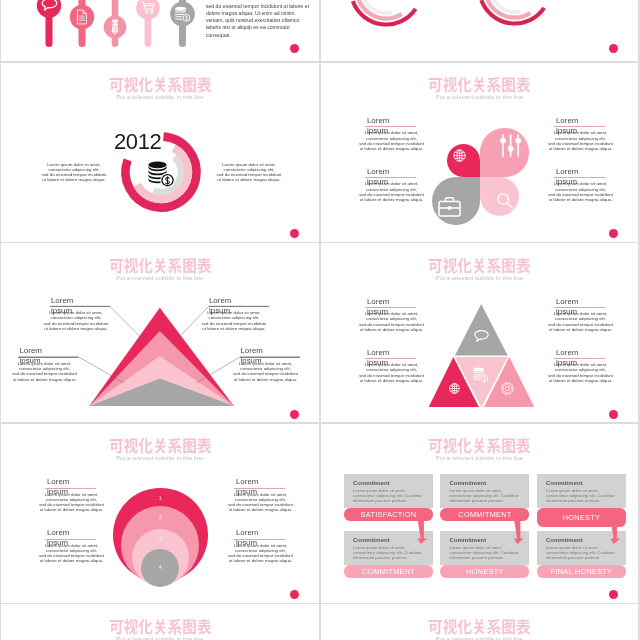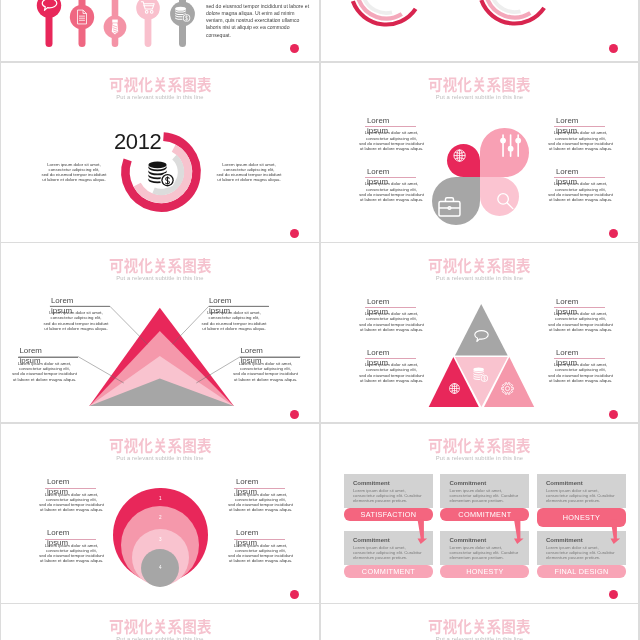--- a/index.html
+++ b/index.html
@@ -431,21 +431,21 @@
         <div>elementum posuere pretium.</div>
       </div>
       <div class="boxlab" style="left:119.70px;top:141.00px;width:89.00px;height:13.50px;background:#f8a4b6;">HONESTY</div>
       <div class="box" style="left:216.20px;top:107.00px;width:89.00px;height:34.00px;"></div>
       <div class="bh" style="left:225.20px;top:113.60px;">Commitment</div>
       <div class="bb" style="left:225.20px;top:121.60px;width:76.00px;text-align:left;">
         <div>Lorem ipsum dolor sit amet,</div>
         <div>consectetur adipiscing elit. Curabitur</div>
         <div>elementum posuere pretium.</div>
       </div>
-      <div class="boxlab" style="left:216.20px;top:141.00px;width:89.00px;height:13.50px;background:#f8a4b6;">FINAL DESIGN</div>
+      <div class="boxlab" style="left:216.20px;top:141.00px;width:89.00px;height:13.50px;background:#f8a4b6;">FINAL HONESTY</div>
       <svg style="position:absolute;left:0;top:0;" width="317" height="180" viewBox="320.80 423.50 317 180">
         <path d="M417.30 519.00 h6.40 V538.00 h3.20 L420.50 543.50 l-3.20 -5.50 h3.20 Z" fill="#f4657f"></path>
         <path d="M513.80 519.00 h6.40 V538.00 h3.20 L517.00 543.50 l-3.20 -5.50 h3.20 Z" fill="#f4657f"></path>
         <path d="M610.30 519.00 h6.40 V538.00 h3.20 L613.50 543.50 l-3.20 -5.50 h3.20 Z" fill="#f4657f"></path>
       </svg>
       <div class="dot" style="left:288.70px;top:166.00px;width:9.00px;height:9.00px;"></div>
     </div>
 <div class="slide" style="left:1.20px;top:604.00px;width:317.40px;height:179.00px;">
       <svg class="title-svg" style="left:107.45px;top:14.50px;" width="102.50" height="16.60" viewBox="0 -84 700 100" preserveAspectRatio="none">
         <path d="M4.8 -78.3V-66.1H71.2V-6.4C71.2 -4.3 70.4 -3.6 68.1 -3.6C65.7 -3.6 56.9 -3.5 49.7 -3.9C51.6 -0.6 54.1 5.3 54.8 8.8C65.1 8.8 72.4 8.6 77.3 6.6C82.1 4.6 83.8 1 83.8 -6.2V-66.1H95.4V-78.3ZM25.7 -43.5H44.9V-27.4H25.7ZM14.1 -54.9V-8.4H25.7V-16H56.7V-54.9ZM143.3 -80.5V-27.2H154.8V-70.1H180.8V-27.2H192.9V-80.5ZM162 -64.3V-48.4C162 -33 159.3 -13 133.8 0.3C136.1 2 140.1 6.6 141.5 9C153.8 2.5 161.5 -6.2 166.3 -15.5V-3.2C166.3 5.3 169.6 7.7 177.8 7.7H184.7C194.8 7.7 196.5 2.9 197.5 -12.7C194.7 -13.3 190.9 -14.9 188.2 -17.1C187.9 -4 187.3 -1.1 184.8 -1.1H180.1C178.1 -1.1 177.4 -1.9 177.4 -4.6V-27.5H170.9C172.9 -34.7 173.5 -41.8 173.5 -48.1V-64.3ZM113 -79.6C115.8 -76.3 118.8 -71.8 120.6 -68.2H105.4V-57.4H126.4C120.9 -46 112 -35.3 102.8 -29.3C104.2 -26.9 106.7 -20.3 107.5 -16.8C110.4 -19 113.3 -21.5 116.2 -24.4V8.9H127.6V-30.2C130.2 -26.4 132.8 -22.3 134.4 -19.5L141.8 -28.9C140.2 -30.9 133.9 -38.2 130.1 -42.3C134.4 -49.2 138 -56.7 140.6 -64.3L134.3 -68.6L132.2 -68.2H124.9L131.4 -72.1C129.8 -75.8 126 -81 122.4 -84.8ZM285.2 -65.6C278.5 -59.9 269.3 -53.4 259.9 -48V-82.4H247.8V-10.4C247.8 3.7 251.4 7.8 264 7.8C266.7 7.8 278.3 7.8 281.2 7.8C293.1 7.8 296.3 1.4 297.7 -15.9C294.4 -16.6 289.4 -18.9 286.6 -21C285.8 -6.8 285 -3.4 280.1 -3.4C277.7 -3.4 267.7 -3.4 265.5 -3.4C260.6 -3.4 259.9 -4.3 259.9 -10.3V-35.7C271.7 -41.3 284.1 -48.1 294 -55.1ZM228.4 -83.6C222.3 -68.5 211.8 -53.7 200.9 -44.5C203.1 -41.5 206.6 -34.8 207.9 -31.8C211.2 -34.9 214.6 -38.5 217.8 -42.4V8.8H229.8V-59.4C233.8 -66 237.4 -72.9 240.3 -79.7ZM366 -85C363.9 -79.2 359.9 -71.5 356.6 -66.5L366.6 -62.6C370.1 -67.1 374.6 -74.1 378.6 -80.7ZM322.8 -79C326.5 -74.1 330.4 -67.4 332.3 -62.6H319.8V-51.3H343.2V-38.6H316.8V-27.2H342.1C339.7 -17.4 332.7 -7.3 312.6 0C315.5 2.3 319.4 6.7 321 9.3C337.6 2.3 346.5 -6.9 351.1 -16.5C357.2 -4.7 365.8 4 378.6 9C380.4 5.7 384 0.8 386.7 -1.7C372.9 -6 363.6 -15.2 358.2 -27.2H383.5V-38.6H355.6V-51.3H380.4V-62.6H335L343.2 -67.1C341.3 -71.9 337 -78.9 332.6 -84ZM424.6 -18.2C419.4 -11.7 410.6 -4.9 402.5 -0.7C405.6 1.2 410.8 5.3 413.3 7.6C421.1 2.5 430.8 -5.8 437.1 -13.5ZM461.9 -11.9C470 -6.3 480.3 1.9 485 7.4L495.8 -0.3C490.5 -5.8 479.9 -13.6 471.9 -18.7ZM480.7 -84.1C462.8 -80.4 433.4 -78.4 407.6 -77.8C408.8 -75.1 410.2 -70.1 410.4 -67.1C418 -67.2 426 -67.4 434.1 -67.8C431.3 -64.4 428.2 -60.9 425.2 -57.9L420.3 -60.9L412 -53.2C418.8 -49 427 -43 432.5 -38L425.7 -32.9L404.6 -32.6L405.7 -20.6L443.3 -21.8V9H456.2V-22.2L481.4 -23.1C483.5 -20.6 485.4 -18.2 486.7 -16.2L497.4 -23.4C492.5 -30.3 481.9 -40.2 473.8 -47L463.9 -40.7C466.3 -38.6 468.8 -36.3 471.3 -33.9L444 -33.3C454.8 -41.5 466.5 -51.6 476 -61.2L464.3 -67.5C458.4 -60.6 450.4 -52.9 442.1 -45.8C439.9 -47.7 437.2 -49.7 434.4 -51.8C439.7 -56.5 445.7 -62.7 450.8 -68.6L450.3 -68.8C464.3 -69.9 477.9 -71.6 489.2 -73.9ZM507.2 -81.1V9H518.7V5.4H580.9V9H593V-81.1ZM526.6 -13.9C540 -12.4 556.5 -8.6 566.5 -5.1H518.7V-34.9C520.4 -32.5 522.2 -29.1 523 -26.8C528.5 -28.1 534 -29.8 539.5 -31.9L535.8 -26.7C544.2 -25 554.8 -21.4 560.7 -18.6L565.6 -26C559.9 -28.5 550.5 -31.4 542.5 -33.1C545.2 -34.3 548 -35.5 550.6 -36.9C558.3 -33 566.9 -30 575.6 -28.1C576.7 -30.3 578.9 -33.4 580.9 -35.6V-5.1H567.8L572.9 -13.2C562.6 -16.6 545.7 -20.3 532 -21.7ZM540.4 -70.4C535.6 -63.1 527.2 -55.9 519.1 -51.4C521.4 -49.7 525.2 -46.2 527 -44.2C529 -45.5 531 -47 533.1 -48.7C535.3 -46.7 537.7 -44.8 540.2 -43C533.4 -40.3 525.9 -38.1 518.7 -36.7V-70.4ZM541.5 -70.4H580.9V-37.2C574 -38.5 567 -40.4 560.7 -42.8C567.5 -47.5 573.3 -53 577.4 -59.2L570.7 -63.2L569 -62.7H547C548.2 -64.2 549.4 -65.8 550.4 -67.3ZM550.2 -47.6C546.6 -49.5 543.4 -51.6 540.7 -53.9H560C557.2 -51.6 553.8 -49.5 550.2 -47.6ZM612.3 -2.3 615.9 8.8C628.4 6.1 645.4 2.5 661 -1.2L659.9 -12L638.1 -7.3V-26.1C642.9 -29.2 647.4 -32.6 651.2 -36.2C657.9 -13.9 668.9 1.4 690.1 8.7C691.8 5.4 695.3 0.5 697.9 -2C687.9 -4.8 680.2 -9.7 674.2 -16.3C680.5 -19.7 687.8 -24.3 694.1 -28.8L684.1 -36.3C680.1 -32.5 674 -27.9 668.4 -24.2C666 -28.3 664 -32.8 662.4 -37.7H694.3V-47.9H655.8V-53.5H687.3V-63H655.8V-68.2H691.2V-78.3H655.8V-85H643.7V-78.3H609.2V-68.2H643.7V-63H613.9V-53.5H643.7V-47.9H605.5V-37.7H636C626.7 -31.1 613.8 -25.5 601.7 -22.3C604.2 -19.9 607.7 -15.4 609.4 -12.6C614.9 -14.3 620.5 -16.6 626 -19.3V-4.9Z" fill="#f5c2ce"></path>

